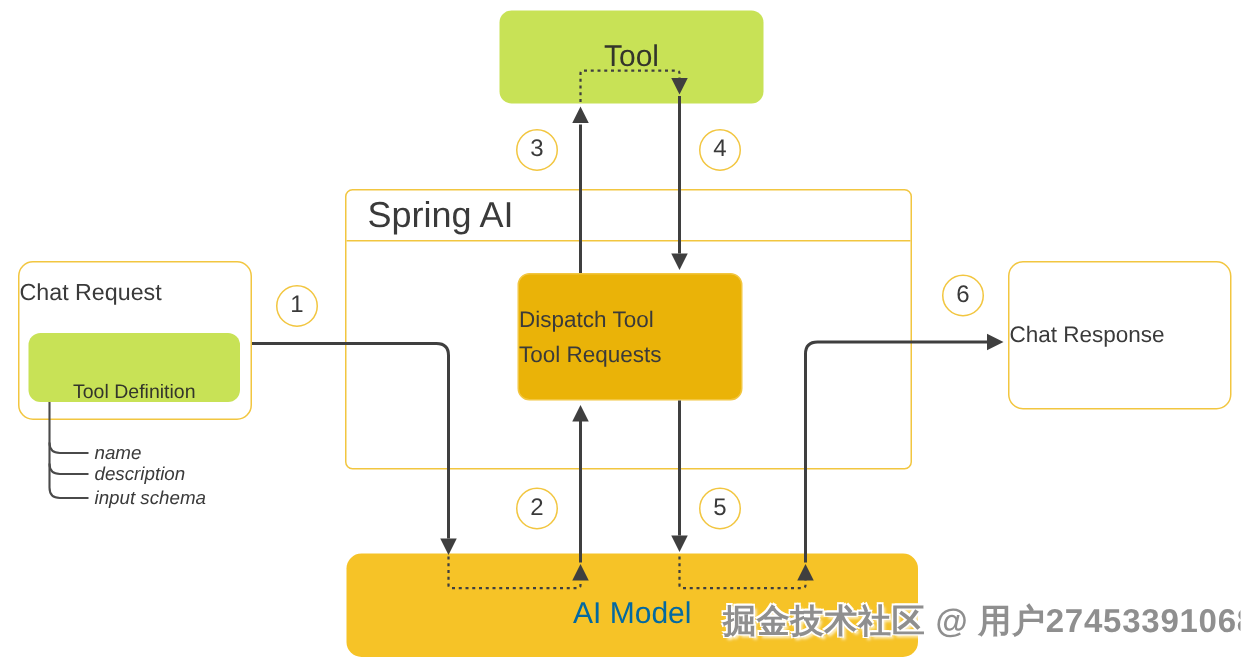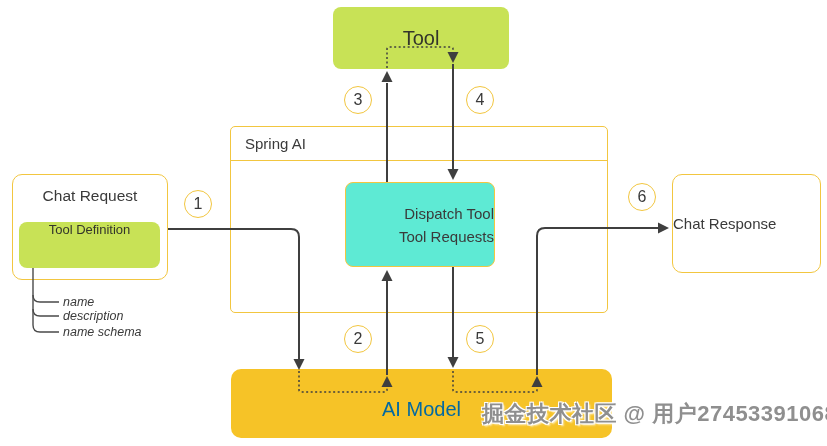--- a/index.html
+++ b/index.html
@@ -11,36 +11,36 @@
   .tool-box{
     left:333px;top:7px;width:176px;height:62px;background:#c8e256;border-radius:8px;
     display:flex;align-items:center;justify-content:center;font-size:20px;color:#33352b;
   }
   .spring-box{
     left:230px;top:126px;width:378px;height:187px;background:#ffffff;
     border:1.5px solid #f2c640;border-radius:5px;
   }
   .spring-header{
     box-sizing:border-box;height:34px;border-bottom:1.5px solid #f2c640;
-    padding-left:14px;display:flex;align-items:center;font-size:15px;color:#3a3a3a;
+    padding-left:14px;display:flex;align-items:center;font-size:24px;color:#3a3a3a;
   }
   .dispatch-box{
-    left:345px;top:182px;width:150px;height:85px;background:#5eead4;
+    left:345px;top:182px;width:150px;height:85px;background:#eab308;
     border:1.5px solid #f2c640;border-radius:8px;
-    display:flex;flex-direction:column;align-items:flex-end;justify-content:center;
+    display:flex;flex-direction:column;align-items:flex-start;justify-content:center;
     font-size:15px;line-height:23px;color:#3a3a3a;
   }
   .chat-request-box{
     left:12px;top:174px;width:156px;height:106px;background:#ffffff;
     border:1.5px solid #f2c640;border-radius:10px;
   }
-  .chat-request-title{position:absolute;left:0;top:12px;width:100%;text-align:center;font-size:15.5px;color:#3a3a3a;}
+  .chat-request-title{position:absolute;left:0;top:12px;width:100%;font-size:15.5px;color:#3a3a3a;}
   .tool-def-box{
     position:absolute;left:6px;top:47px;width:141px;height:46px;background:#c8e256;border-radius:8px;
-    display:flex;align-items:flex-start;justify-content:center;font-size:13px;color:#33352b;
+    display:flex;align-items:flex-end;justify-content:center;font-size:13px;color:#33352b;
   }
   .chat-response-box{
     left:672px;top:174px;width:149px;height:99px;background:#ffffff;
     border:1.5px solid #f2c640;border-radius:10px;
     display:flex;align-items:center;justify-content:flex-start;font-size:15px;color:#3a3a3a;
   }
   .ai-model-box{
     left:231px;top:369px;width:381px;height:69px;background:#f6c327;border-radius:10px;
     display:flex;align-items:center;justify-content:center;
     padding-top:12px;box-sizing:border-box;font-size:20px;color:#0369a1;
@@ -91,21 +91,21 @@
   <div class="box chat-response-box">
     <span>Chat Response</span>
   </div>
 
   <div class="box ai-model-box">
     <span>AI Model</span>
   </div>
 
   <div class="field-label f0">name</div>
   <div class="field-label f1">description</div>
-  <div class="field-label f2">name schema</div>
+  <div class="field-label f2">input schema</div>
 
   <svg class="connector-layer" viewBox="0 0 827 446" aria-hidden="true">
     <g stroke="#3f3f3f" stroke-width="2" fill="none">
       <path d="M168,229 H291 Q299,229 299,237 V359"></path>
       <path d="M387,375 V272"></path>
       <path d="M387,182 V83"></path>
       <path d="M453,64 V169"></path>
       <path d="M453,267 V357"></path>
       <path d="M537,375 V236 Q537,228 545,228 H658"></path>
     </g>

